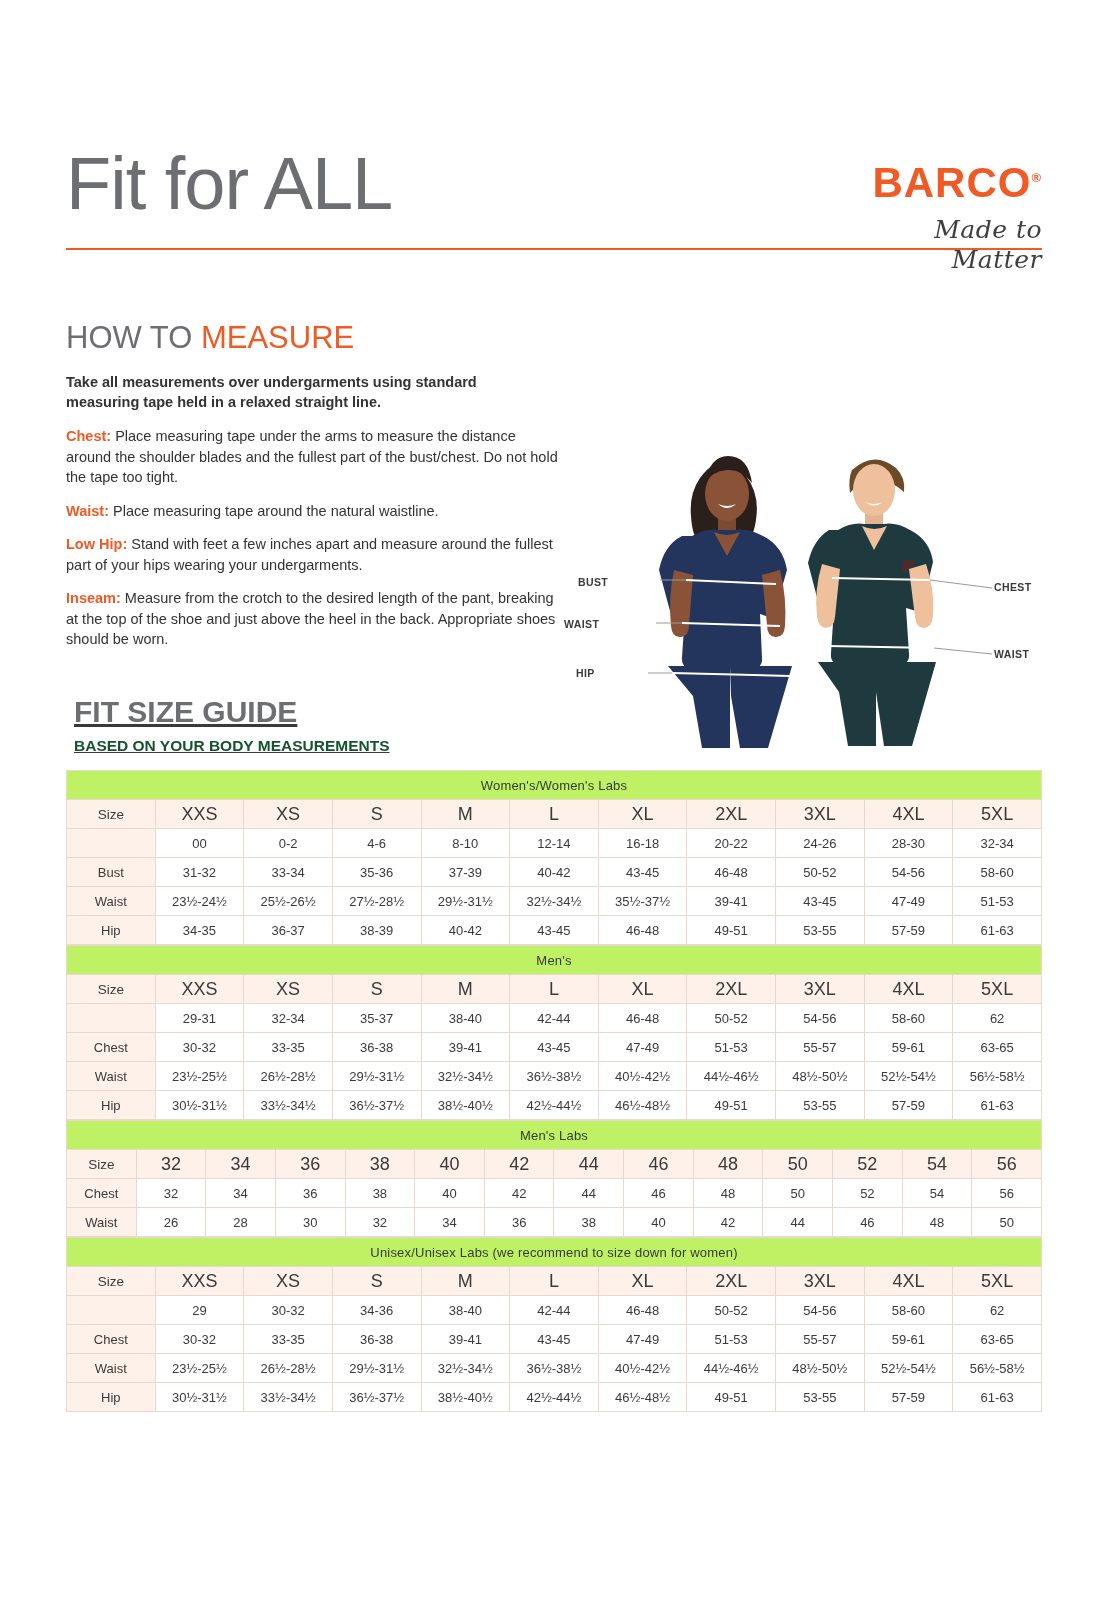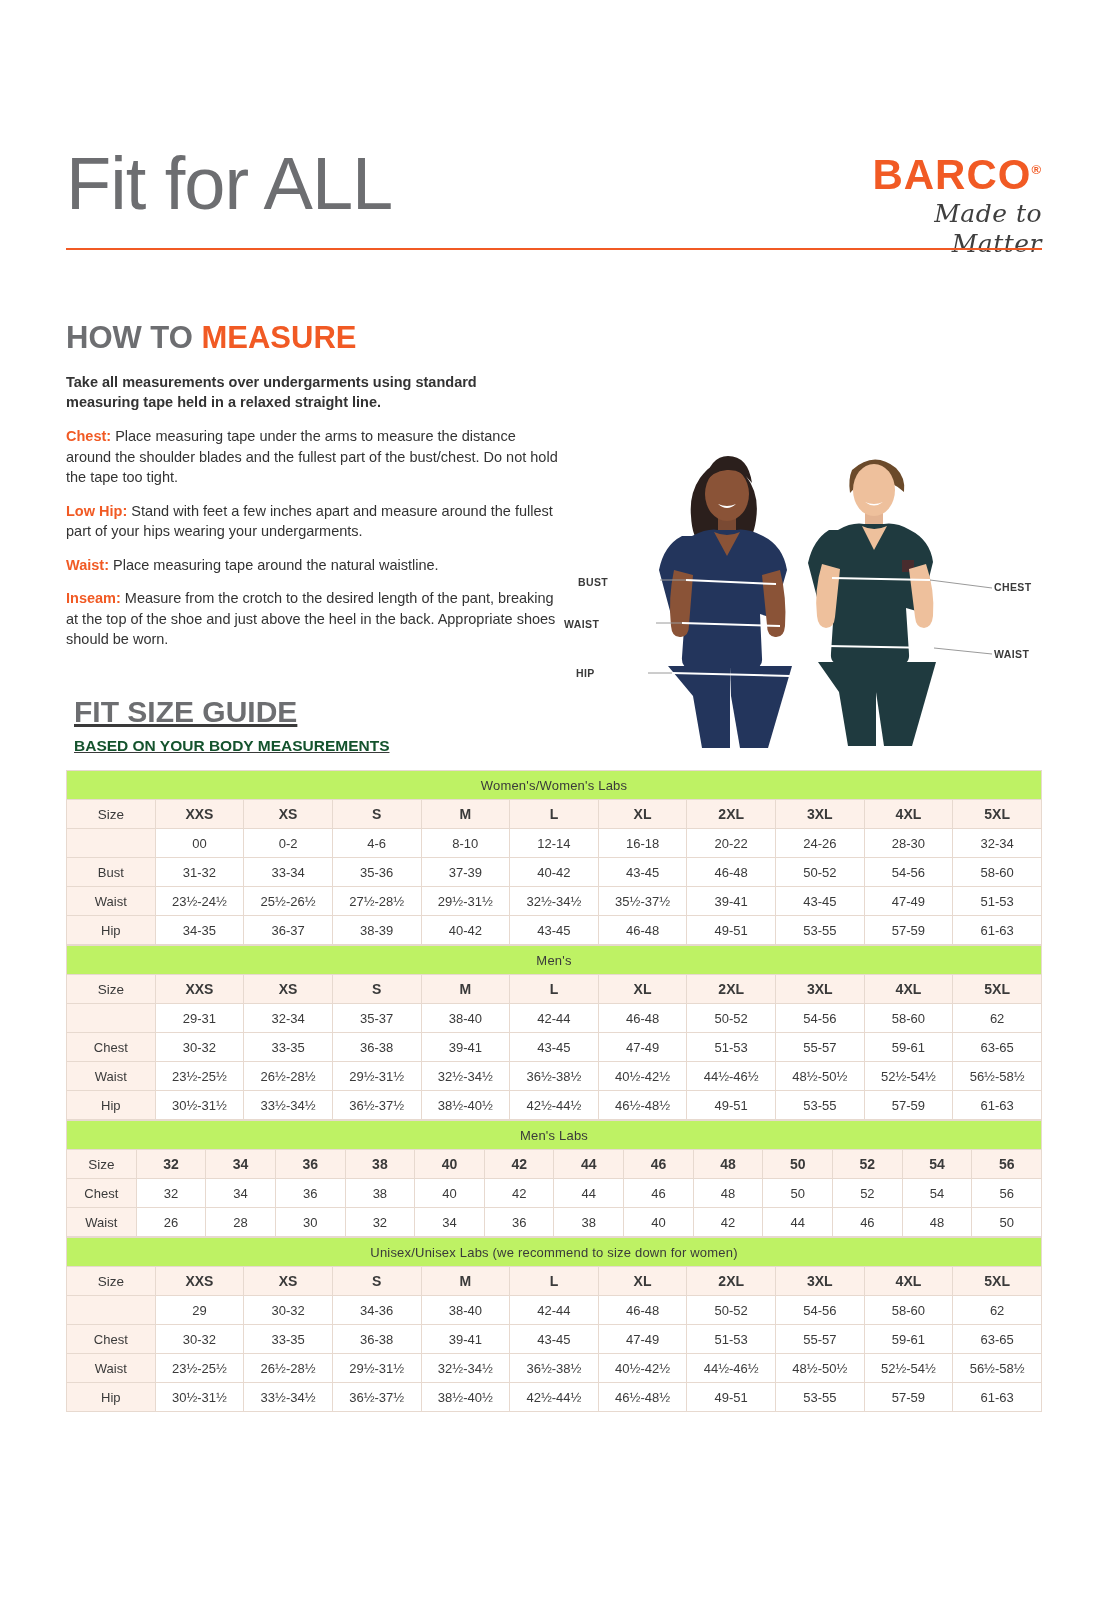--- a/index.html
+++ b/index.html
@@ -50,21 +50,21 @@
     right: 0;
     top: 8px;
     width: 200px;
     text-align: right;
   }
   .brand-name {
     font-size: 42px;
     font-weight: 700;
     color: #f15a24;
     letter-spacing: 1px;
-    line-height: 44px;
+    line-height: 60px;
     position: relative;
     display: inline-block;
   }
   .brand-reg {
     font-size: 13px;
     vertical-align: super;
     font-weight: 700;
   }
   .brand-tag {
     font-family: "DejaVu Serif", serif;
@@ -86,21 +86,21 @@
 
   
   .howto {
     position: absolute;
     left: 66px;
     top: 320px;
     width: 500px;
   }
   .howto-title {
     font-size: 31px;
-    font-weight: 700;
+    font-weight: 400;
     color: #6d6e71;
     letter-spacing: 0px;
     margin-bottom: 16px;
   }
   .howto-title .hl { color: #f15a24; }
   .howto-intro {
     font-size: 14.5px;
     font-weight: 700;
     line-height: 20px;
     color: #333;
@@ -189,22 +189,22 @@
     letter-spacing: 0.2px;
   }
   td.rowlbl {
     text-align: left;
     padding-left: 10px;
     background: #fdf1ea;
     font-size: 13.5px;
   }
   tr.hdr td {
     background: #fdf1ea;
-    font-weight: 700;
-    font-size: 14px;
+    font-weight: 400;
+    font-size: 18px;
   }
   tr.hdr td.rowlbl {
     font-weight: 400;
     font-size: 13.5px;
   }
   .col-lbl { width: 88px; margin-top: 27px; }
 </style>
 </head>
 <body>
 
@@ -217,22 +217,22 @@
       <div class="brand-tag">Made to Matter</div>
     </div>
   </div>
   <div class="header-rule"></div>
 
   <div class="howto">
     <div class="howto-title"><span>HOW TO </span><span class="hl">MEASURE</span></div>
     <div class="howto-intro">Take all measurements over undergarments using standard measuring tape held in a relaxed straight line.</div>
 
     <div class="howto-p"><span class="lbl">Chest:</span><span> Place measuring tape under the arms to measure the distance around the shoulder blades and the fullest part of the bust/chest. Do not hold the tape too tight.</span></div>
+    <div class="howto-p"><span class="lbl">Waist:</span><span> Place measuring tape around the natural waistline.</span></div>
     <div class="howto-p"><span class="lbl">Low Hip:</span><span> Stand with feet a few inches apart and measure around the fullest part of your hips wearing your undergarments.</span></div>
-    <div class="howto-p"><span class="lbl">Waist:</span><span> Place measuring tape around the natural waistline.</span></div>
     <div class="howto-p"><span class="lbl">Inseam:</span><span> Measure from the crotch to the desired length of the pant, breaking at the top of the shoe and just above the heel in the back. Appropriate shoes should be worn.</span></div>
   </div>
 
   <div class="models">
     <svg width="450" height="350" viewBox="0 0 450 350">
 
       <g>
 
         <path d="M100 60 q22 -30 46 -2 q14 18 10 44 q-3 20 -12 26 l-42 0 q-10 -8 -11 -30 q-2 -22 9 -38 z" fill="#2b1f1c"></path>
 

